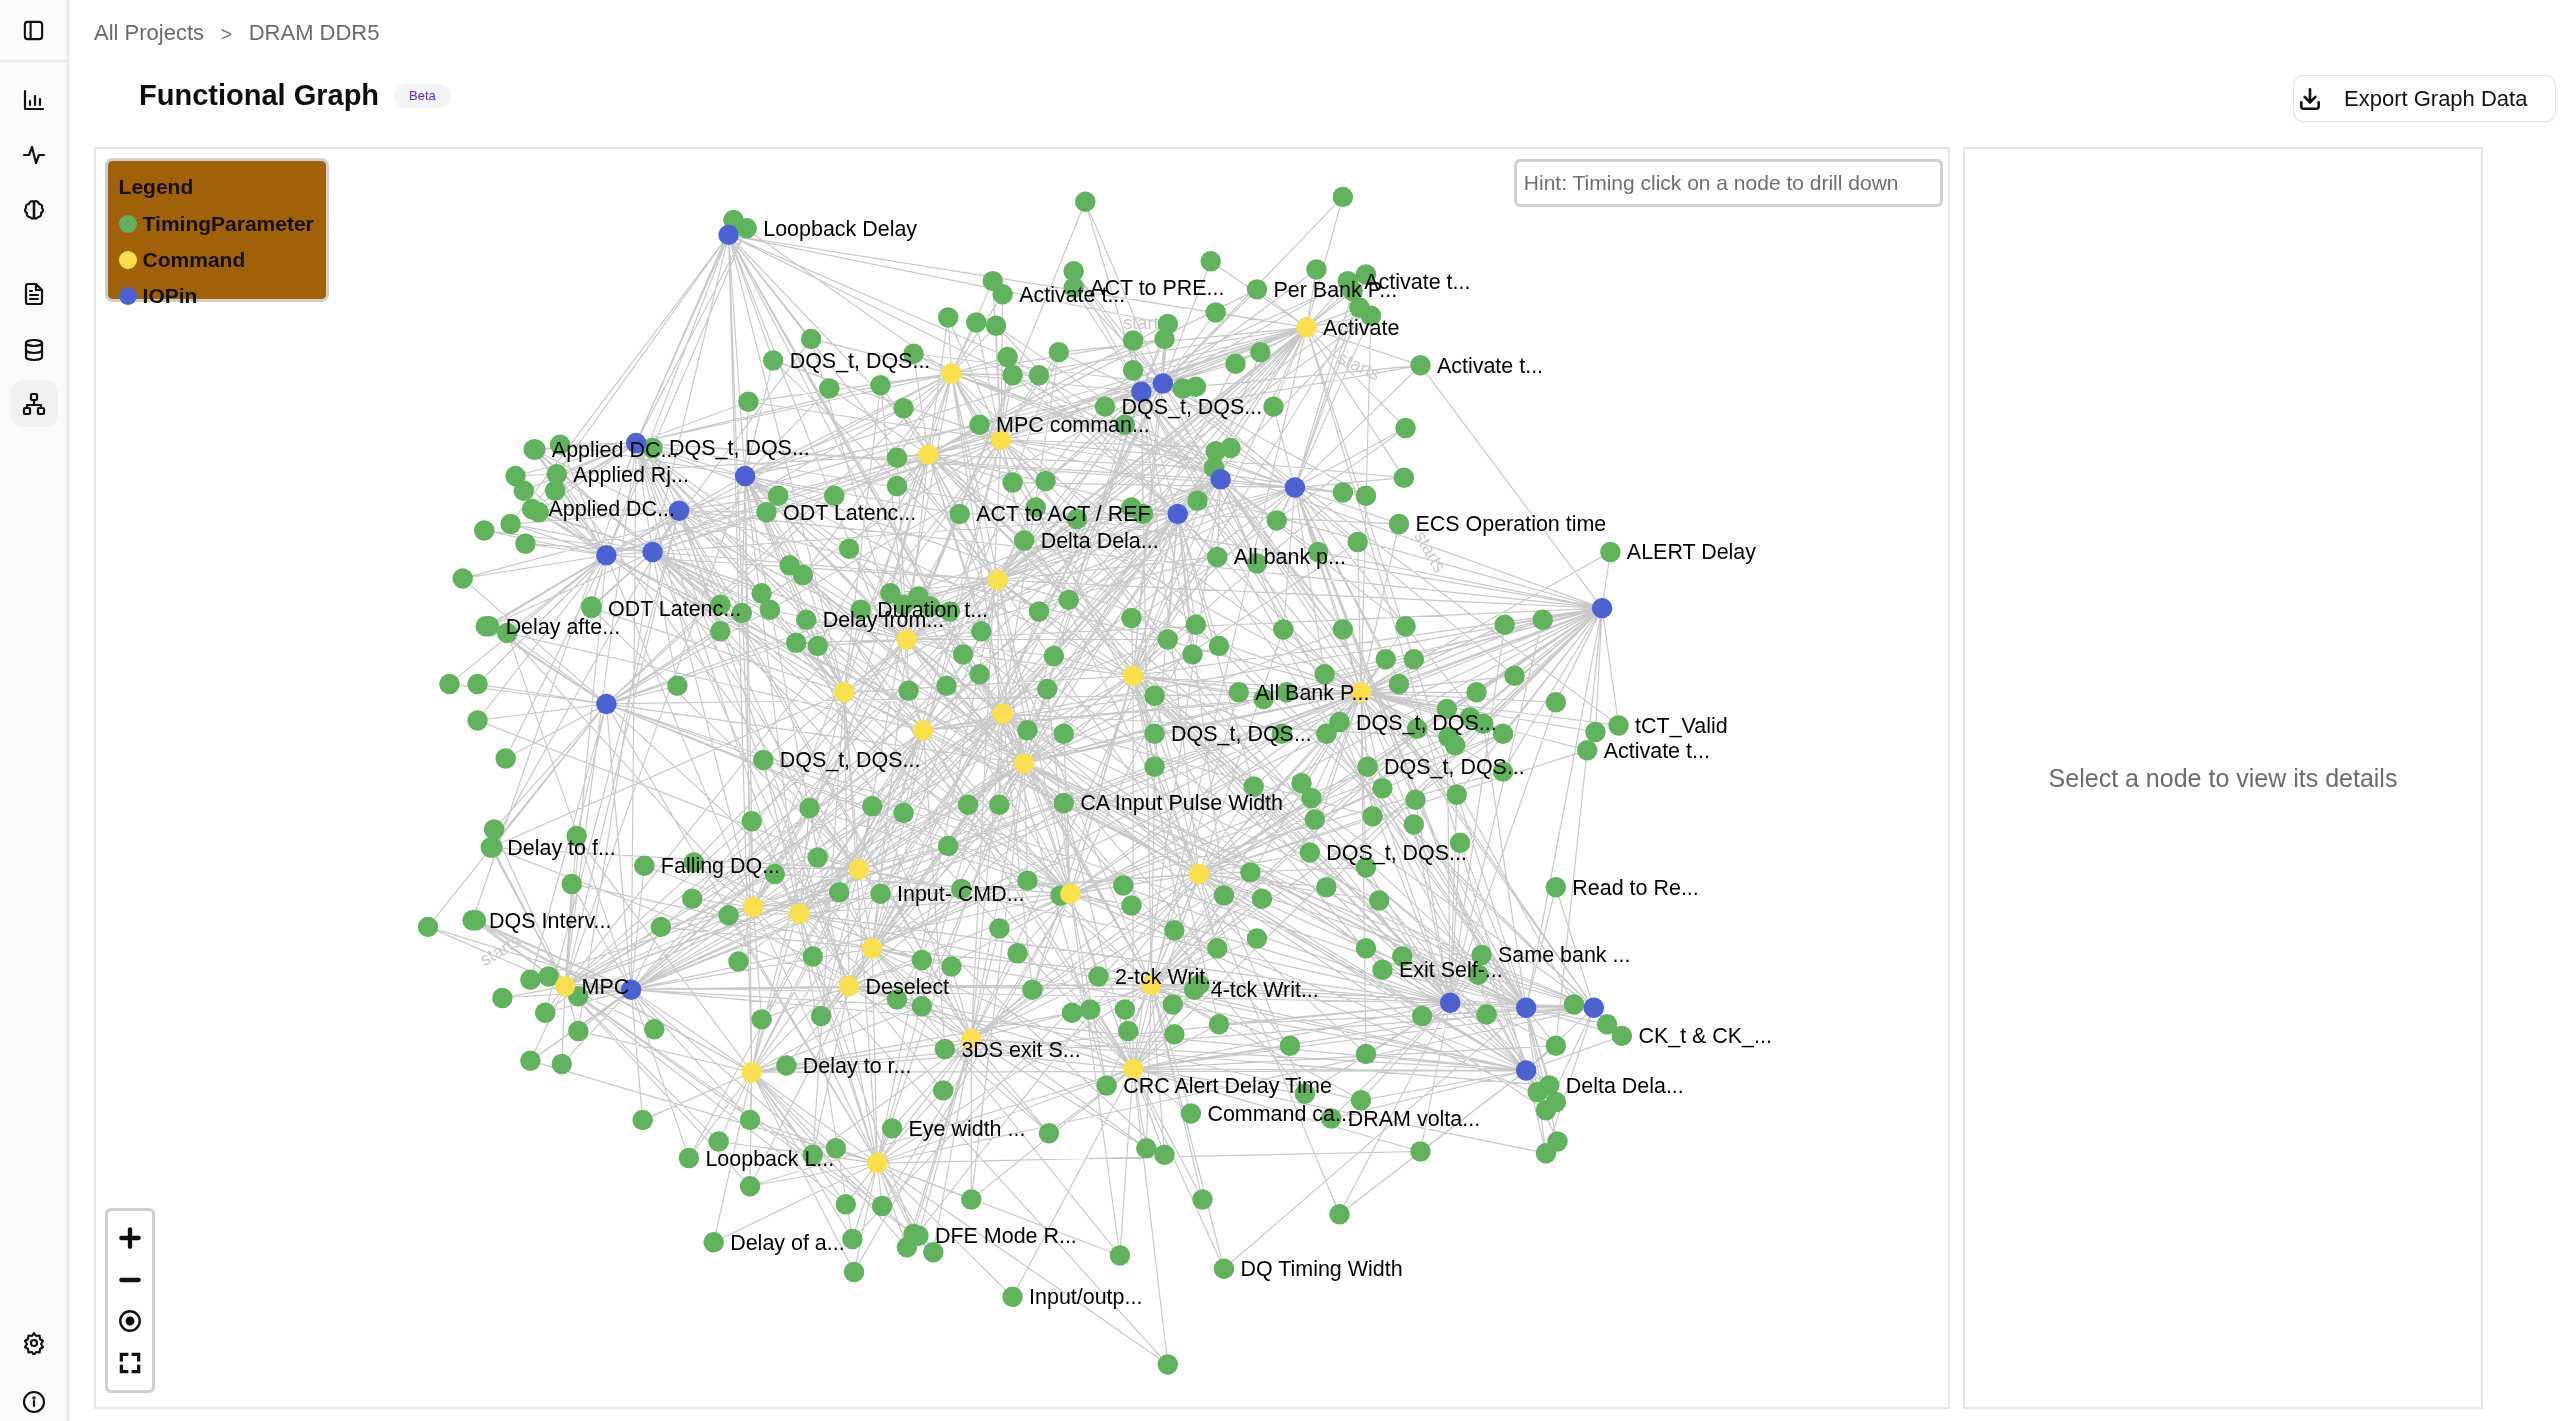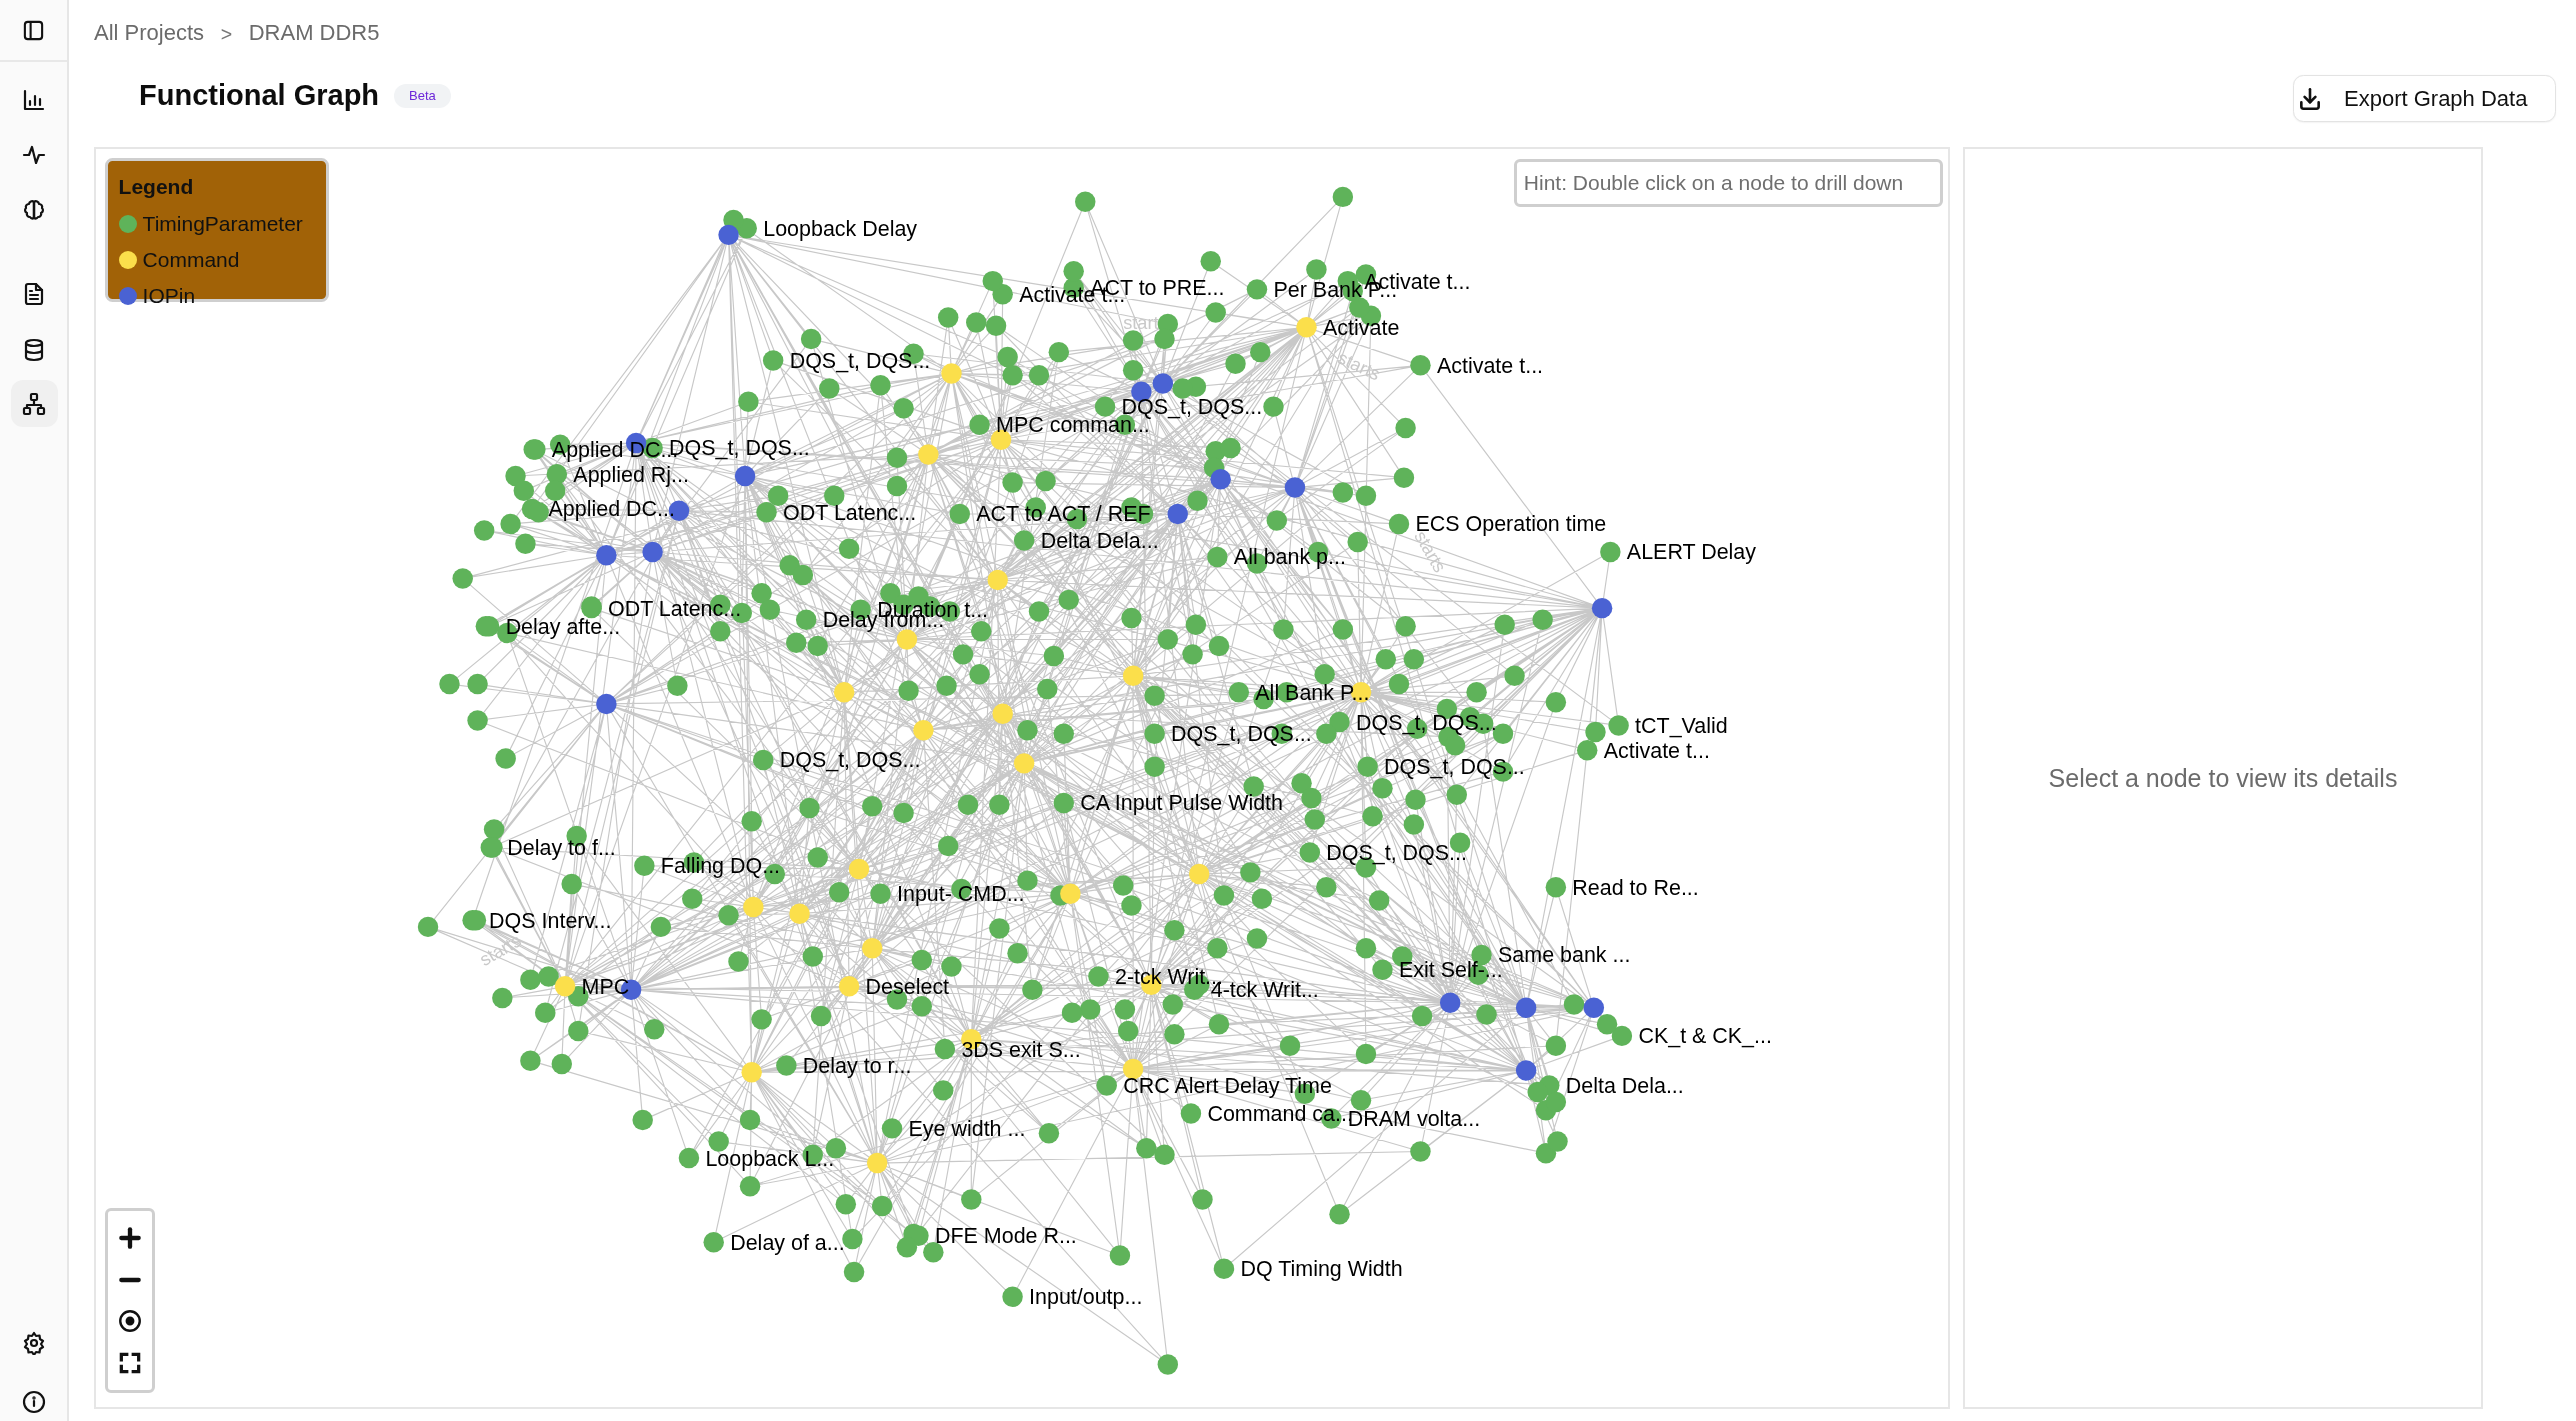--- a/index.html
+++ b/index.html
@@ -44,21 +44,21 @@
     position:absolute; left:94px; top:147px; width:1856px; height:1262px;
     border:2.3px solid #e6e6e6; box-sizing:border-box; background:#fff; overflow:hidden;
   }
   .graph-svg { position:absolute; left:-94px; top:-147px; width:2576px; height:1422px; }
 
   .legend {
     position:absolute; left:9px; top:9px; width:224px; height:144px; box-sizing:border-box;
     border:3.8px solid #cfcfcf; border-radius:7.6px; background:#a16207; padding:13.6px 0 0 10.6px;
   }
   .legend-title { font-size:21px; font-weight:bold; margin-bottom:7.6px; }
-  .legend-item { display:flex; align-items:center; gap:6px; font-size:21px; height:36px; }
+  .legend-item { display:flex; align-items:center; gap:6px; font-size:21px; height:36px;font-weight:bold; }
   .legend-dot { width:18px; height:18px; border-radius:50%; display:inline-block; }
 
   .hint {
     position:absolute; left:1418px; top:9.8px; width:429px; height:48px; box-sizing:border-box;
     border:3.8px solid #cfcfcf; border-radius:6px; background:#fff;
     font-size:21px; color:#6f6f6f; display:flex; align-items:center; padding-left:6.8px;
   }
 
   .zoom-ctrl {
     position:absolute; left:9px; top:1059px; width:50px; height:185px; box-sizing:border-box;
@@ -595,21 +595,21 @@
     <div class="legend-item">
       <span class="legend-dot" style="background:#fbdf4b"></span>
       <span>Command</span>
     </div>
     <div class="legend-item">
       <span class="legend-dot" style="background:#4a62d3"></span>
       <span>IOPin</span>
     </div>
   </div>
 
-  <div class="hint">Hint: Double click on a node to drill down</div>
+  <div class="hint">Hint: Timing click on a node to drill down</div>
 
   <div class="zoom-ctrl">
     <div class="zbtn">
       <svg viewBox="0 0 24 24">
           <line x1="12" y1="4" x2="12" y2="20"></line>
           <line x1="4" y1="12" x2="20" y2="12"></line>
         </svg>
     </div>
     <div class="zbtn">
       <svg viewBox="0 0 24 24">

